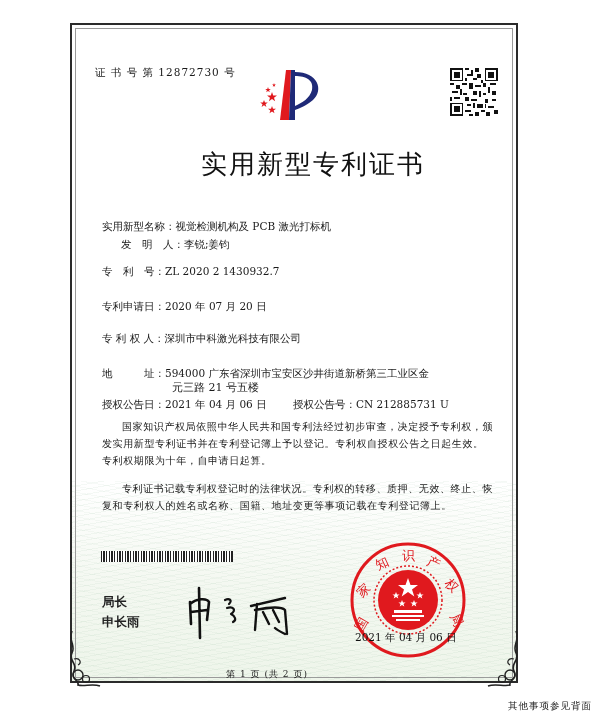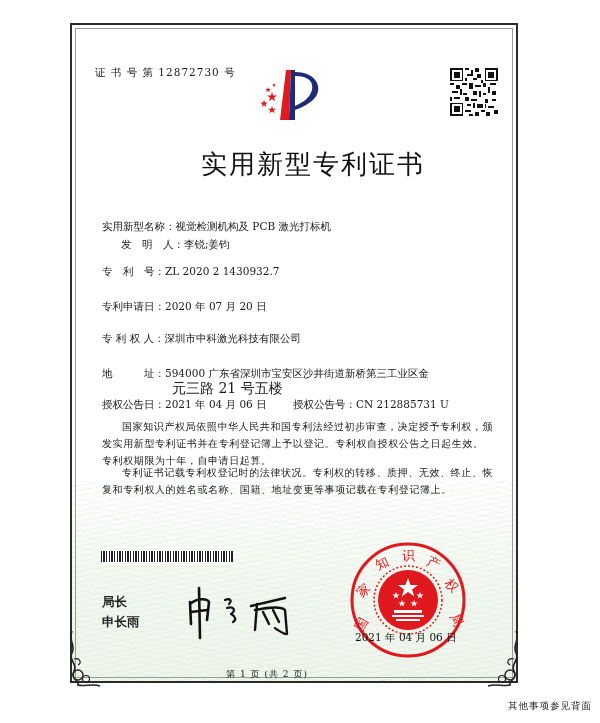--- a/index.html
+++ b/index.html
@@ -84,21 +84,21 @@
       left: 102px;
       font-size: 10.5px;
       white-space: nowrap;
       line-height: 14px;
     }
     .field .lbl { display: inline-block; }
     .field .val { display: inline-block; }
     .addr-cont {
       position: absolute;
       left: 172px;
-      font-size: 14px;
+      font-size: 11px;
       line-height: 14px;
     }
     .para {
       position: absolute;
       left: 102px;
       width: 392px;
       font-size: 10px;
       line-height: 17px;
       text-indent: 20px;
       letter-spacing: 0.6px;
@@ -273,21 +273,21 @@
 </div>
 <div class="addr-cont" style="top:381px;">元三路 21 号五楼</div>
 <div class="field" style="top:397px;">
   <span class="lbl">授权公告日：</span><span class="val">2021 年 04 月 06 日</span>
 </div>
 <div class="field" style="top:397px; left:293px;">
   <span class="lbl">授权公告号：</span><span class="val">CN 212885731 U</span>
 </div>
 
 <div class="para" style="top:418px;">国家知识产权局依照中华人民共和国专利法经过初步审查，决定授予专利权，颁发实用新型专利证书并在专利登记簿上予以登记。专利权自授权公告之日起生效。专利权期限为十年，自申请日起算。</div>
-<div class="para" style="top:464px;">专利证书记载专利权登记时的法律状况。专利权的转移、质押、无效、终止、恢复和专利权人的姓名或名称、国籍、地址变更等事项记载在专利登记簿上。</div>
+<div class="para" style="top:480px;">专利证书记载专利权登记时的法律状况。专利权的转移、质押、无效、终止、恢复和专利权人的姓名或名称、国籍、地址变更等事项记载在专利登记簿上。</div>
 
 <div class="barcode"></div>
 
 <div class="director-title" style="top:594px;">局长</div>
 <div class="director-name" style="top:614px;">申长雨</div>
 
 <svg class="signature" viewBox="0 0 120 60">
   <path d="M5 22 L6 44 M5 24 C12 18, 22 18, 24 22 L22 40 M6 32 L22 30 M14 8 L15 58" stroke="#111" stroke-width="2.6" fill="none" stroke-linecap="round"></path>
   <path d="M40 20 C44 18, 48 20, 44 24 M42 28 C48 26, 52 30, 46 34 M46 34 C50 36, 52 40, 48 42" stroke="#111" stroke-width="2.2" fill="none" stroke-linecap="round"></path>
   <path d="M66 26 L100 18 M72 24 L70 50 M70 30 C80 28, 96 26, 100 30 L102 54 M78 32 L84 44 M88 30 L94 42 M100 54 C96 52, 92 50, 90 48" stroke="#111" stroke-width="2.4" fill="none" stroke-linecap="round"></path>

